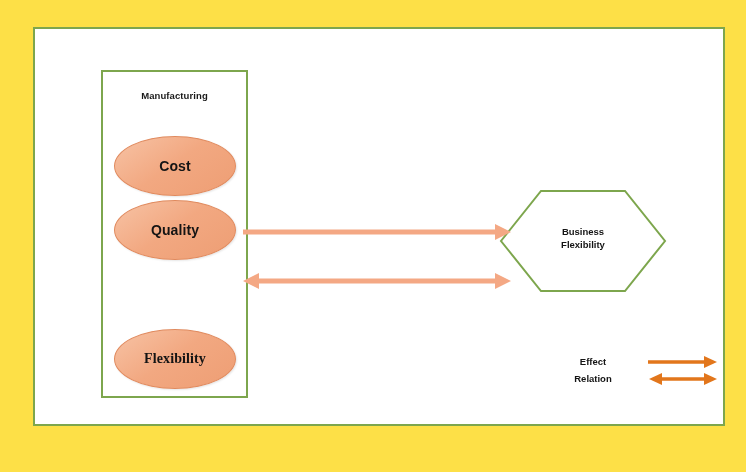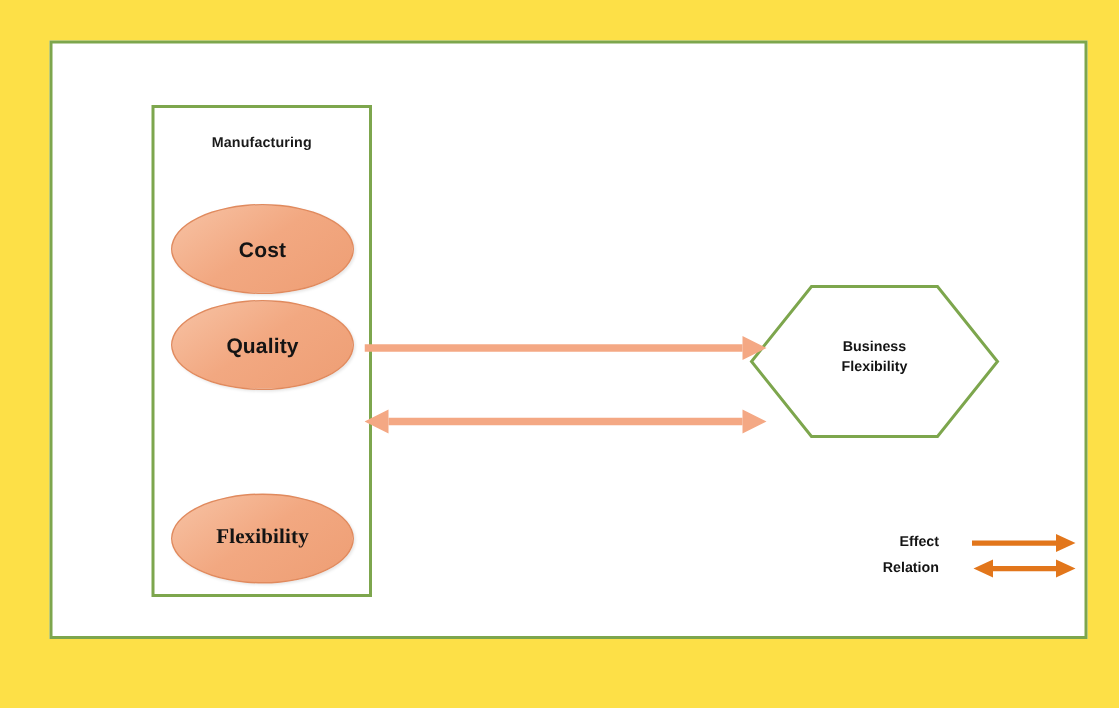--- a/index.html
+++ b/index.html
@@ -130,21 +130,21 @@
     width: 100%;
     height: 22px;
   }
   .legend-row.r1 { top: 0px; }
   .legend-row.r2 { top: 17px; }
   .legend-label {
     position: absolute;
     left: 4px;
     top: 1px;
     width: 66px;
-    text-align: right;
+    text-align: center;
     font-size: 9.5px;
     font-weight: bold;
     color: #141414;
   }
   .legend-arrow {
     position: absolute;
     left: 92px;
     top: -2px;
     width: 70px;
     height: 18px;

